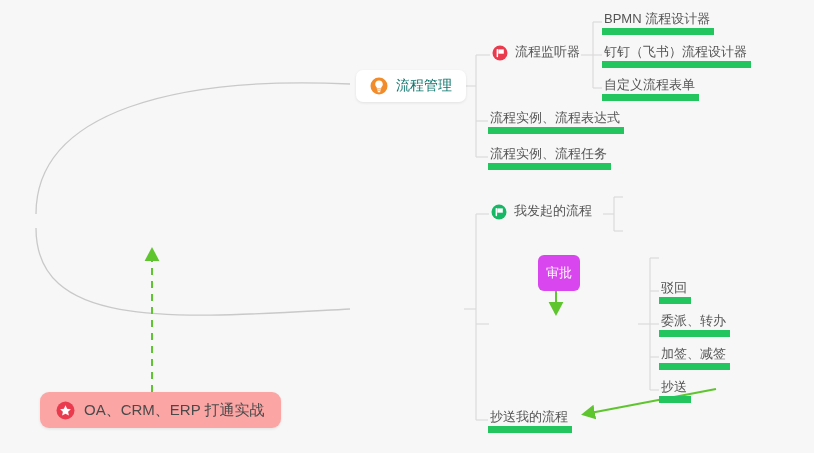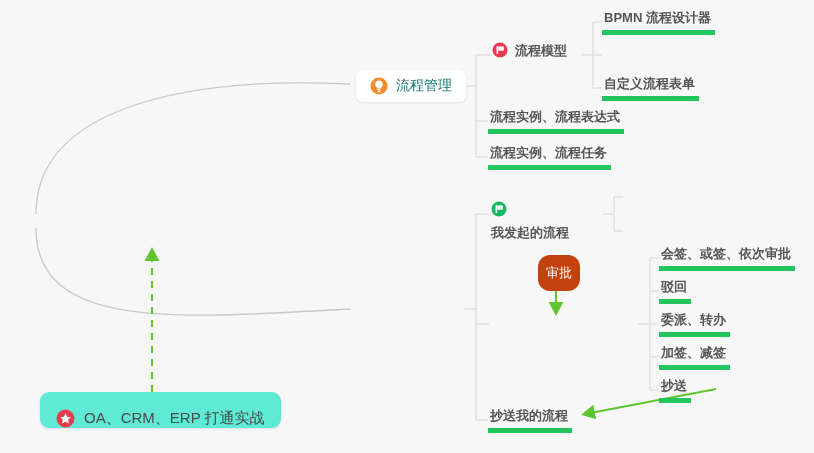--- a/index.html
+++ b/index.html
@@ -37,48 +37,47 @@
     padding:0 14px;
     height:32px;
     box-sizing:border-box;
     box-shadow:0 1px 3px rgba(0,0,0,.09);
   }
   .branch-label{color:#0f766e;font-size:14px;white-space:nowrap;}
 
   
   .leaf{
     position:absolute;
-    display:flex;align-items:flex-start;gap:7px;
+    display:flex;align-items:flex-end;gap:7px;
     height:26px;
     box-sizing:border-box;
-    border-bottom:5px solid #22c55e;
+    border-bottom:7px solid #22c55e;
     padding:0 4px 0 2px;
     white-space:nowrap;
-    font-weight:bold;
   }
   .leaf-label{color:#555555;font-size:13px;white-space:nowrap;}
 
   
   .note-node{
     position:absolute;
-    display:flex;align-items:flex-end;gap:9px;
-    background:#5eead4;
+    display:flex;align-items:center;gap:9px;
+    background:#fca5a5;
     border-radius:9px;
     padding:0 16px;
     height:36px;
     box-sizing:border-box;
     box-shadow:0 1px 3px rgba(0,0,0,.09);
   }
   .note-label{color:#4a4a4a;font-size:15px;white-space:nowrap;}
 
   
   .badge{
     position:absolute;
-    background:#c2410c;
-    border-radius:12px;
+    background:#d946ef;
+    border-radius:6px;
     color:#ffffff;
     font-size:13px;
     display:flex;align-items:center;justify-content:center;
     height:26px;
     padding:18px 8px;
     box-sizing:border-box;
     white-space:nowrap;
   }
 
   
@@ -156,53 +155,53 @@
 
 
   <div class="leaf" style="left:490px;top:42px;border-bottom-color:transparent;">
     <span class="ic">
       <svg width="16" height="16" viewBox="0 0 16 16">
         <circle cx="8" cy="8" r="7.5" fill="#ea3b4e"></circle>
         <rect x="4.6" y="4.0" width="1.5" height="8.2" rx="0.7" fill="#ffffff"></rect>
         <path d="M6.3 4.4 L11.8 4.4 L11.8 8.7 L6.3 8.7 Z" fill="#ffffff"></path>
       </svg>
     </span>
-    <span class="leaf-label">流程模型</span>
+    <span class="leaf-label">流程监听器</span>
   </div>
 
   <div class="leaf" style="left:602px;top:9px;">
     <span class="leaf-label">BPMN 流程设计器</span>
   </div>
+  <div class="leaf" style="left:602px;top:42px;">
+    <span class="leaf-label">钉钉（飞书）流程设计器</span>
+  </div>
   <div class="leaf" style="left:602px;top:75px;">
     <span class="leaf-label">自定义流程表单</span>
   </div>
 
   <div class="leaf" style="left:488px;top:108px;">
     <span class="leaf-label">流程实例、流程表达式</span>
   </div>
   <div class="leaf" style="left:488px;top:144px;">
     <span class="leaf-label">流程实例、流程任务</span>
   </div>
 
-  <div class="leaf" style="left:489px;top:201px;border-bottom-color:transparent;flex-direction:column;">
+  <div class="leaf" style="left:489px;top:201px;border-bottom-color:transparent;">
     <span class="ic">
       <svg width="16" height="16" viewBox="0 0 16 16">
         <circle cx="8" cy="8" r="7.5" fill="#16b765"></circle>
         <rect x="4.6" y="4.0" width="1.5" height="8.2" rx="0.7" fill="#ffffff"></rect>
         <path d="M6.3 4.4 L11.8 4.4 L11.8 8.7 L6.3 8.7 Z" fill="#ffffff"></path>
       </svg>
     </span>
     <span class="leaf-label">我发起的流程</span>
   </div>
 
 
 
-  <div class="leaf" style="left:659px;top:245px;">
-    <span class="leaf-label">会签、或签、依次审批</span>
-  </div>
   <div class="leaf" style="left:659px;top:278px;">
     <span class="leaf-label">驳回</span>
   </div>
   <div class="leaf" style="left:659px;top:344px;">
     <span class="leaf-label">加签、减签</span>
   </div>
   <div class="leaf" style="left:659px;top:311px;">
     <span class="leaf-label">委派、转办</span>
   </div>
   <div class="leaf" style="left:659px;top:377px;">

